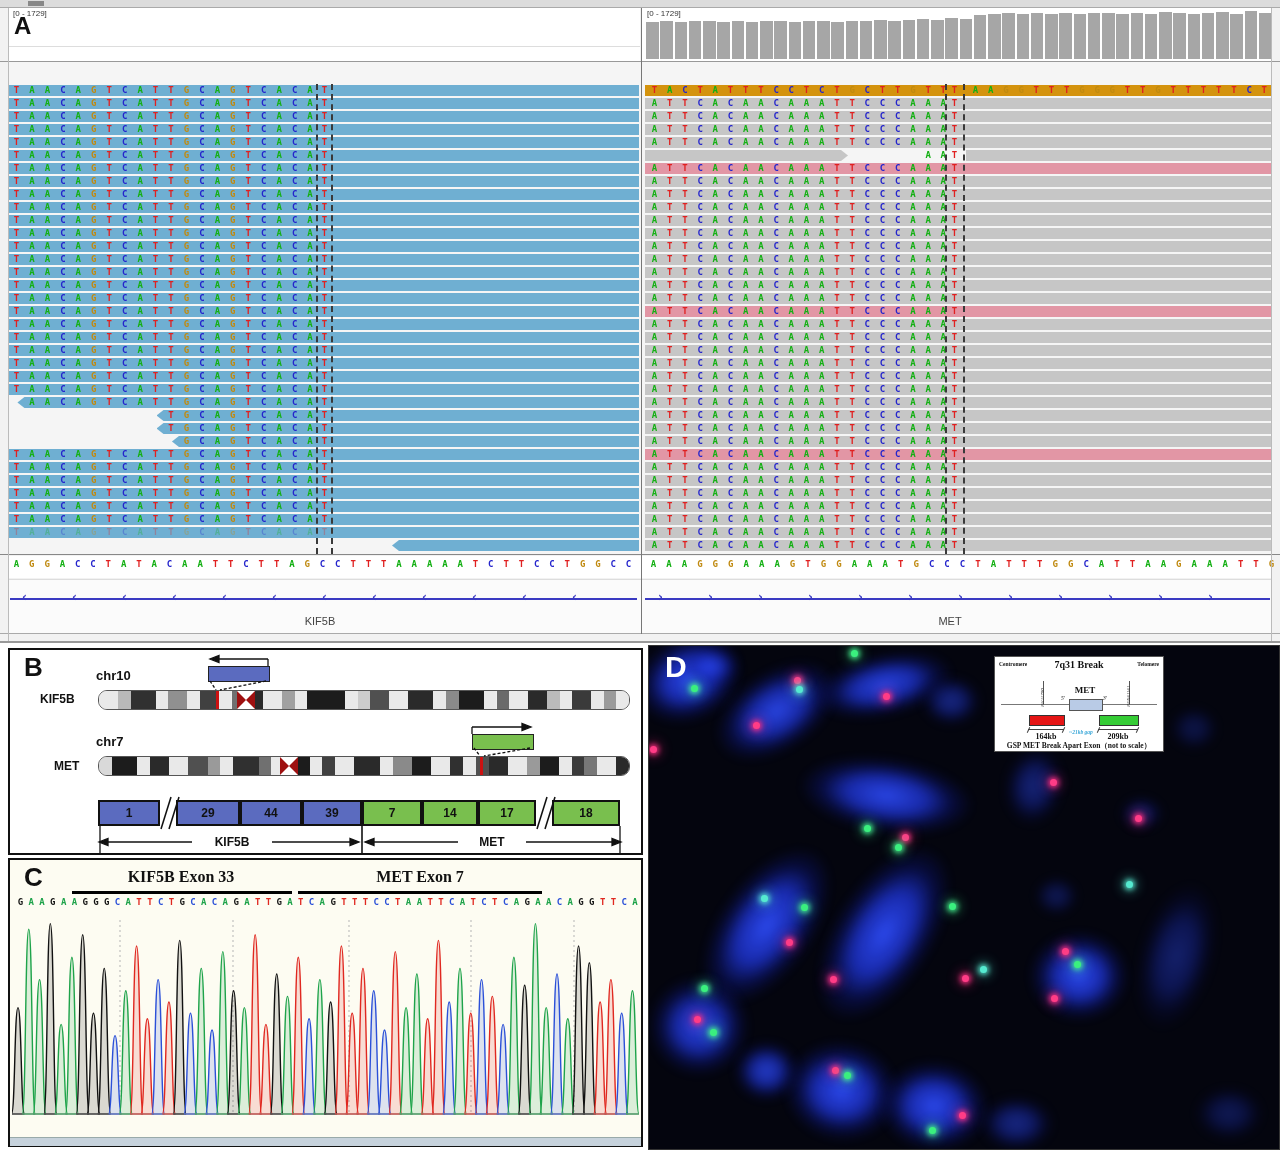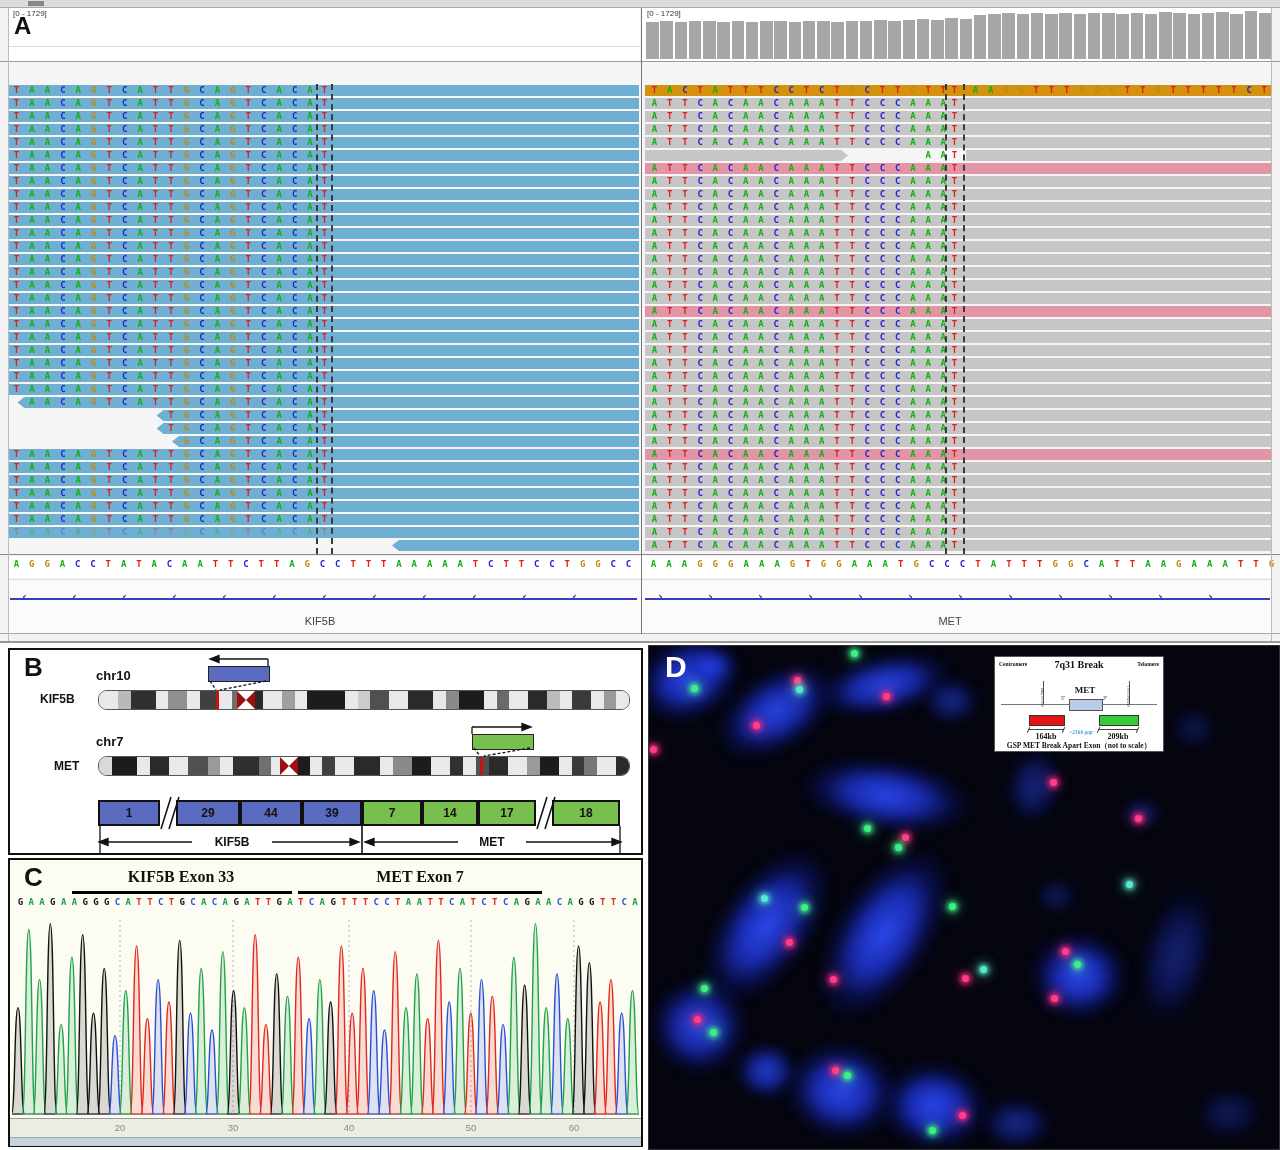--- a/index.html
+++ b/index.html
@@ -2055,27 +2055,20 @@
         <path d="M 538.5 202 C 542.075 202 541.425 62 545 62 C 548.575 62 547.925 202 551.5 202 Z" fill="#2b50d8" fill-opacity="0.15" stroke="#2b50d8" stroke-width="1.4"></path>
         <path d="M 549.28 202 C 552.855 202 552.2049999999999 106.8 555.78 106.8 C 559.355 106.8 558.7049999999999 202 562.28 202 Z" fill="#1ea34a" fill-opacity="0.15" stroke="#1ea34a" stroke-width="1.4"></path>
         <path d="M 560.06 202 C 563.635 202 562.9849999999999 33.99999999999997 566.56 33.99999999999997 C 570.135 33.99999999999997 569.4849999999999 202 573.06 202 Z" fill="#111111" fill-opacity="0.15" stroke="#111111" stroke-width="1.4"></path>
         <path d="M 570.8399999999999 202 C 574.415 202 573.7649999999999 50.79999999999998 577.3399999999999 50.79999999999998 C 580.915 50.79999999999998 580.2649999999999 202 583.8399999999999 202 Z" fill="#111111" fill-opacity="0.15" stroke="#111111" stroke-width="1.4"></path>
         <path d="M 581.62 202 C 585.195 202 584.545 89.99999999999999 588.12 89.99999999999999 C 591.695 89.99999999999999 591.045 202 594.62 202 Z" fill="#e02820" fill-opacity="0.15" stroke="#e02820" stroke-width="1.4"></path>
         <path d="M 592.4 202 C 595.975 202 595.3249999999999 67.6 598.9 67.6 C 602.475 67.6 601.8249999999999 202 605.4 202 Z" fill="#e02820" fill-opacity="0.15" stroke="#e02820" stroke-width="1.4"></path>
         <path d="M 603.18 202 C 606.755 202 606.1049999999999 101.19999999999999 609.68 101.19999999999999 C 613.255 101.19999999999999 612.6049999999999 202 616.18 202 Z" fill="#2b50d8" fill-opacity="0.15" stroke="#2b50d8" stroke-width="1.4"></path>
         <path d="M 613.9599999999999 202 C 617.535 202 616.8849999999999 78.79999999999998 620.4599999999999 78.79999999999998 C 624.035 78.79999999999998 623.3849999999999 202 626.9599999999999 202 Z" fill="#1ea34a" fill-opacity="0.15" stroke="#1ea34a" stroke-width="1.4"></path>
         <line x1="0" y1="202" x2="627" y2="202" stroke="#999" stroke-width="0.8"></line>
       </svg>
-    <div id="cAxis">
-        <span class="tick" style="left: 98px;">20</span>
-        <span class="tick" style="left: 211px;">30</span>
-        <span class="tick" style="left: 327px;">40</span>
-        <span class="tick" style="left: 449px;">50</span>
-        <span class="tick" style="left: 552px;">60</span>
-      </div>
     <div id="cScroll"></div>
   </div>
 
   <div id="panelD">
     <div id="dDyn">
         <div class="nuc" style="position: absolute; left: -15px; top: -10px; width: 110px; height: 85px; opacity: 0.95; transform: rotate(-25deg);"></div>
         <div class="nuc" style="position: absolute; left: 60px; top: 25px; width: 135px; height: 80px; opacity: 0.9; transform: rotate(-33deg);"></div>
         <div class="nuc" style="position: absolute; left: 165px; top: 8px; width: 140px; height: 62px; opacity: 0.9; transform: rotate(-12deg);"></div>
         <div class="nuc" style="position: absolute; left: 272px; top: 30px; width: 60px; height: 50px; opacity: 0.5; transform: rotate(0deg);"></div>
         <div class="nuc" style="position: absolute; left: 150px; top: 112px; width: 175px; height: 75px; opacity: 0.92; transform: rotate(8deg);"></div>

